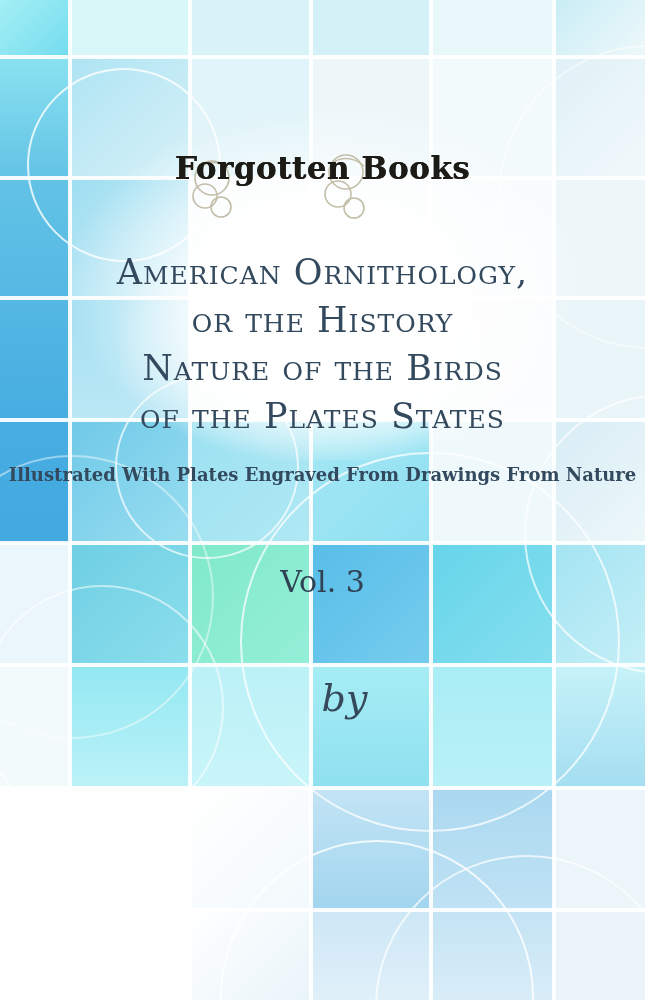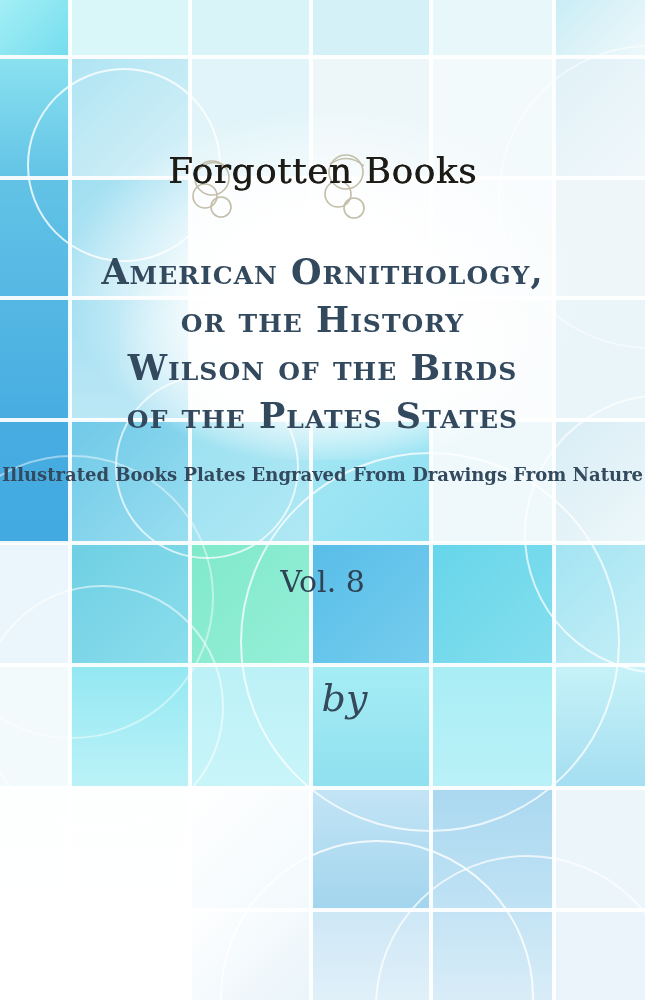--- a/index.html
+++ b/index.html
@@ -21,33 +21,33 @@
     background:radial-gradient(ellipse at center,rgba(255,255,255,0.95) 28%,rgba(255,255,255,0) 72%);
   }
   .halo2{
     position:absolute;left:120px;top:230px;width:420px;height:230px;
     background:radial-gradient(ellipse at center,rgba(255,255,255,0.85) 30%,rgba(255,255,255,0) 75%);
   }
   .logo-wrap{position:absolute;left:0;right:0;top:150px;height:90px;text-align:center;}
   .logo-flourish{position:absolute;left:50%;margin-left:-145px;top:0;opacity:0.85;}
   .logo-text{
     position:relative;
-    font-size:36px;font-weight:normal;letter-spacing:0.5px;
+    font-size:31px;font-weight:bold;letter-spacing:0.5px;
     color:var(--logo-color,#1d1b16);
     text-shadow:0.4px 0 0 var(--logo-color,#1d1b16);
   }
   .title{
     position:absolute;left:0;right:0;top:248px;
     text-align:center;
     font-size:35px;line-height:48px;
     font-variant:small-caps;
     letter-spacing:1px;
     color:var(--title-color,#33495e);
   }
-  .title span{display:block;font-weight:bold;}
+  .title span{display:block;}
   .subtitle{
     position:absolute;left:0;right:0;top:464px;
     text-align:center;
     font-size:18px;font-weight:bold;
     color:var(--title-color,#33495e);
   }
   .volume{
     position:absolute;left:0;right:0;top:564px;
     text-align:center;
     font-size:30px;
@@ -158,25 +158,25 @@
           <circle cx="176" cy="58" r="10"></circle>
           <path d="M152,14 q18,-12 34,2"></path>
         </g>
       </svg>
       <span class="logo-text">Forgotten Books</span>
     </div>
 
     <h1 class="title" style="margin:0;font-weight:normal;">
       <span>American Ornithology,</span>
       <span>or the History</span>
-      <span>Wilson of the Birds</span>
+      <span>Nature of the Birds</span>
       <span>of the Plates States</span>
     </h1>
 
-    <div class="subtitle">Illustrated Books Plates Engraved From Drawings From Nature</div>
+    <div class="subtitle">Illustrated With Plates Engraved From Drawings From Nature</div>
 
-    <div class="volume">Vol. 8</div>
+    <div class="volume">Vol. 3</div>
 
     <div class="byline">by</div>
 
 
   </div>
 </div>
 
 </body></html>

